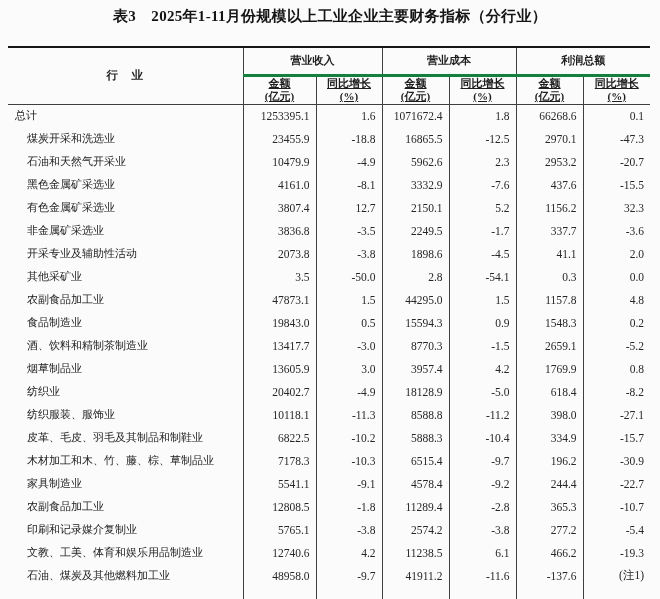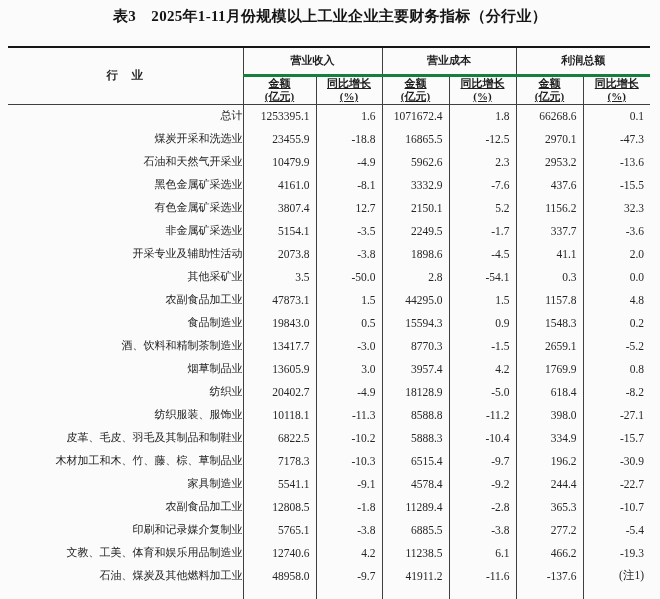--- a/index.html
+++ b/index.html
@@ -53,21 +53,21 @@
   }
   th.sub .l2 { font-weight: bold; }
   tbody td {
     height: 23px;
     font-size: 11.5px;
     vertical-align: middle;
     white-space: nowrap;
     overflow: hidden;
   }
   td.label {
-    text-align: right;
+    text-align: left;
     padding-left: 7px;
     font-size: 11px;
     color: #222;
     margin-left: 37px;
   }
   td.label.indent { padding-left: 19px; }
   td.num {
     text-align: right;
     padding-right: 6px;
     border-left: 1px solid #3f3f3f;
@@ -143,21 +143,21 @@
         <td class="num">2970.1</td>
         <td class="num">-47.3</td>
       </tr>
       <tr>
         <td class="label indent">石油和天然气开采业</td>
         <td class="num">10479.9</td>
         <td class="num">-4.9</td>
         <td class="num">5962.6</td>
         <td class="num">2.3</td>
         <td class="num">2953.2</td>
-        <td class="num">-13.6</td>
+        <td class="num">-20.7</td>
       </tr>
       <tr>
         <td class="label indent">黑色金属矿采选业</td>
         <td class="num">4161.0</td>
         <td class="num">-8.1</td>
         <td class="num">3332.9</td>
         <td class="num">-7.6</td>
         <td class="num">437.6</td>
         <td class="num">-15.5</td>
       </tr>
@@ -165,21 +165,21 @@
         <td class="label indent">有色金属矿采选业</td>
         <td class="num">3807.4</td>
         <td class="num">12.7</td>
         <td class="num">2150.1</td>
         <td class="num">5.2</td>
         <td class="num">1156.2</td>
         <td class="num">32.3</td>
       </tr>
       <tr>
         <td class="label indent">非金属矿采选业</td>
-        <td class="num">5154.1</td>
+        <td class="num">3836.8</td>
         <td class="num">-3.5</td>
         <td class="num">2249.5</td>
         <td class="num">-1.7</td>
         <td class="num">337.7</td>
         <td class="num">-3.6</td>
       </tr>
       <tr>
         <td class="label indent">开采专业及辅助性活动</td>
         <td class="num">2073.8</td>
         <td class="num">-3.8</td>
@@ -284,21 +284,21 @@
         <td class="num">-1.8</td>
         <td class="num">11289.4</td>
         <td class="num">-2.8</td>
         <td class="num">365.3</td>
         <td class="num">-10.7</td>
       </tr>
       <tr>
         <td class="label indent">印刷和记录媒介复制业</td>
         <td class="num">5765.1</td>
         <td class="num">-3.8</td>
-        <td class="num">6885.5</td>
+        <td class="num">2574.2</td>
         <td class="num">-3.8</td>
         <td class="num">277.2</td>
         <td class="num">-5.4</td>
       </tr>
       <tr>
         <td class="label indent">文教、工美、体育和娱乐用品制造业</td>
         <td class="num">12740.6</td>
         <td class="num">4.2</td>
         <td class="num">11238.5</td>
         <td class="num">6.1</td>

